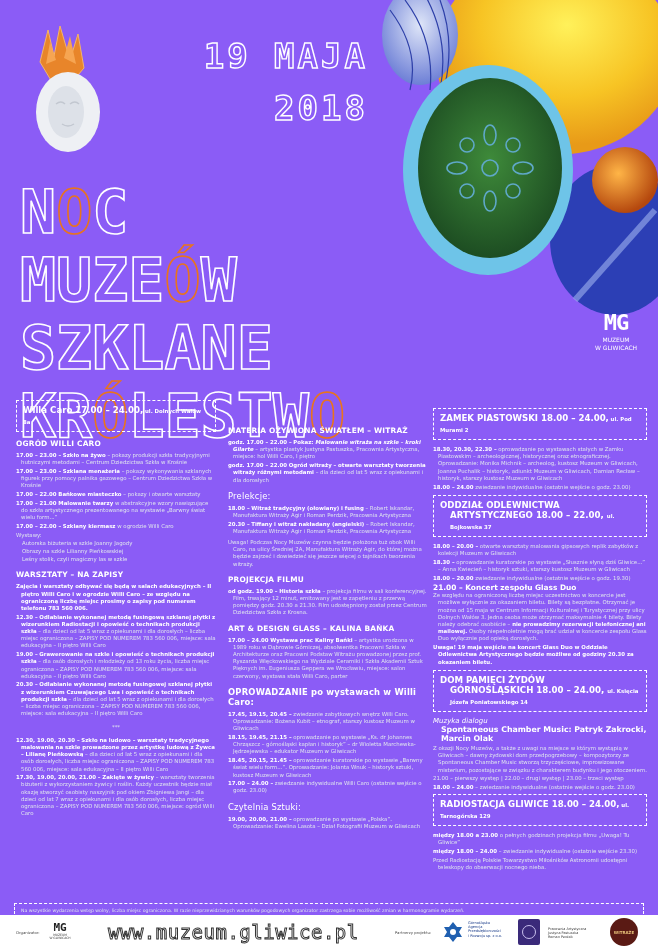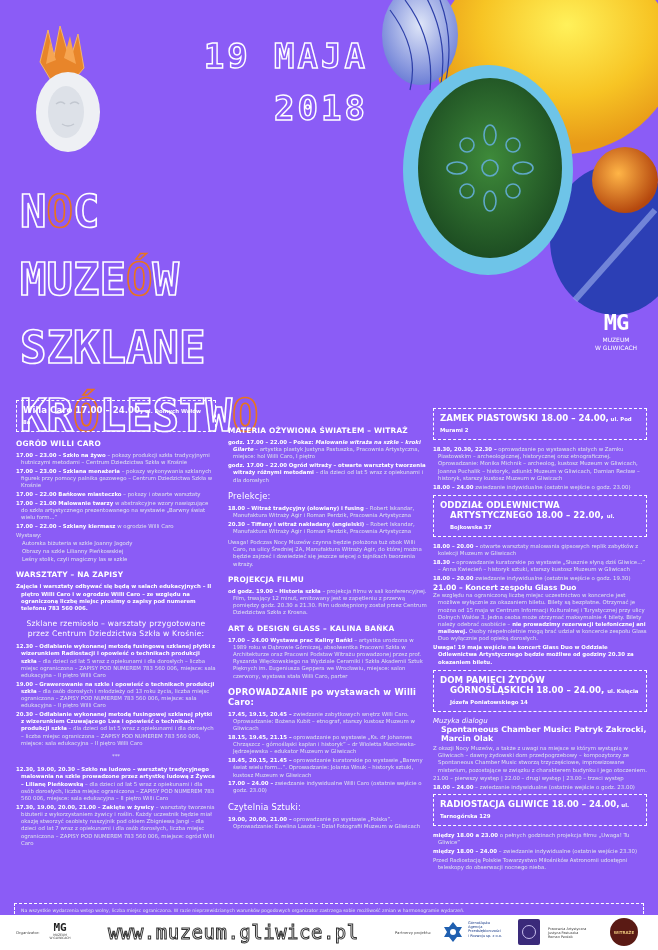--- a/index.html
+++ b/index.html
@@ -11,21 +11,21 @@
     position: relative;
   }
   .poster { position: absolute; left: 0; top: 0; width: 658px; height: 950px; background: #8b5cf6; overflow: hidden; }
 
   
   .crown-art { position: absolute; left: 26px; top: 12px; width: 90px; height: 160px; }
   .date { position: absolute; left: 118px; top: 30px; width: 250px; text-align: right;
           font-family: "DejaVu Sans Mono", monospace; font-weight: bold;
           color: transparent; -webkit-text-stroke: 1.4px #ffffff; font-size: 34px; letter-spacing: 3px; line-height: 52px; }
   .title { position: absolute; left: 20px; top: 178px; font-family: "DejaVu Sans Mono", monospace; font-weight: bold;
-           color: transparent; -webkit-text-stroke: 1.6px #ffffff; font-size: 44px; line-height: 68px; letter-spacing: 0px; }
+           color: transparent; -webkit-text-stroke: 1.6px #ffffff; font-size: 60px; line-height: 68px; letter-spacing: 0px; }
   .title .o { -webkit-text-stroke: 1.6px #e8741e; }
   .glass-art { position: absolute; left: 380px; top: 0; width: 278px; height: 330px; }
   .mg-logo { position: absolute; left: 588px; top: 310px; width: 56px; text-align: center; }
   .mg-logo .mark { font-family: "DejaVu Sans Mono", monospace; font-size: 22px; font-weight: bold; letter-spacing: -1px; }
   .mg-logo .txt { font-size: 6px; line-height: 7px; margin-top: 1px; }
 
   
   .col { position: absolute; top: 400px; font-size: 5.4px; line-height: 7.2px; color: #dfe4ee; }
   .col-left { left: 16px; width: 200px; }
   .col-mid { left: 228px; width: 200px; top: 414px; }
@@ -148,21 +148,20 @@
     <div class="entry"><b>17.00 – 21.00</b> <b>Malowanie twarzy</b><span> w abstrakcyjne wzory nawiązujące do szkła artystycznego prezentowanego na wystawie „Barwny świat wielu form...”</span></div>
     <div class="entry"><b>17.00 – 22.00 –</b> <b>Szklany kiermasz</b><span> w ogrodzie Willi Caro</span></div>
     <div class="plain">Wystawy:</div>
     <div class="plain indent">Autorska biżuteria w szkle Joanny Jagody</div>
     <div class="plain indent">Obrazy na szkle Lilianny Pieńkowskiej</div>
     <div class="plain indent">Leśny stolik, czyli magiczny las w szkle</div>
 
     <div class="sec">WARSZTATY – NA ZAPISY</div>
     <div class="entry" style="font-weight:bold;color:#fff">Zajęcia i warsztaty odbywać się będą w salach edukacyjnych – II piętro Willi Caro i w ogrodzie Willi Caro – ze względu na ograniczoną liczbę miejsc prosimy o zapisy pod numerem telefonu 783 560 006.</div>
 
-    <div class="sec big center">Szklane rzemiosło – warsztaty przygotowane przez Centrum Dziedzictwa Szkła w Krośnie:</div>
     <div class="entry"><b>12.30 –</b> <b>Odlabianie wykonanej metodą fusingową szklanej płytki z wizerunkiem Radiostacji i opowieść o technikach produkcji szkła</b><span> – dla dzieci od lat 5 wraz z opiekunami i dla dorosłych – liczba miejsc ograniczona – ZAPISY POD NUMEREM 783 560 006, miejsce: sala edukacyjna – II piętro Willi Caro</span></div>
     <div class="entry"><b>19.00 –</b> <b>Grawerowanie na szkle i opowieść o technikach produkcji szkła</b><span> – dla osób dorosłych i młodzieży od 13 roku życia, liczba miejsc ograniczona – ZAPISY POD NUMEREM 783 560 006, miejsce: sala edukacyjna – II piętro Willi Caro</span></div>
     <div class="entry"><b>20.30 –</b> <b>Odlabianie wykonanej metodą fusingowej szklanej płytki z wizerunkiem Czuwającego Lwa i opowieść o technikach produkcji szkła</b><span> – dla dzieci od lat 5 wraz z opiekunami i dla dorosłych – liczba miejsc ograniczona – ZAPISY POD NUMEREM 783 560 006, miejsce: sala edukacyjna – II piętro Willi Caro</span></div>
 
     <div class="stars">***</div>
     <div class="entry"><b>12.30, 19.00, 20.30 –</b> <b>Szkło na ludowo – warsztaty tradycyjnego malowania na szkle prowadzone przez artystkę ludową z Żywca – Lilianę Pieńkowską</b><span> – dla dzieci od lat 5 wraz z opiekunami i dla osób dorosłych, liczba miejsc ograniczona – ZAPISY POD NUMEREM 783 560 006, miejsce: sala edukacyjna – II piętro Willi Caro</span></div>
     <div class="entry"><b>17.30, 19.00, 20.00, 21.00 –</b> <b>Zaklęte w żywicy</b><span> – warsztaty tworzenia biżuterii z wykorzystaniem żywicy i roślin. Każdy uczestnik będzie miał okazję stworzyć osobisty naszyjnik pod okiem Zbigniewa Jangi – dla dzieci od lat 7 wraz z opiekunami i dla osób dorosłych, liczba miejsc ograniczona – ZAPISY POD NUMEREM 783 560 006, miejsce: ogród Willi Caro</span></div>
   </div>
 
   <div class="col col-mid">

